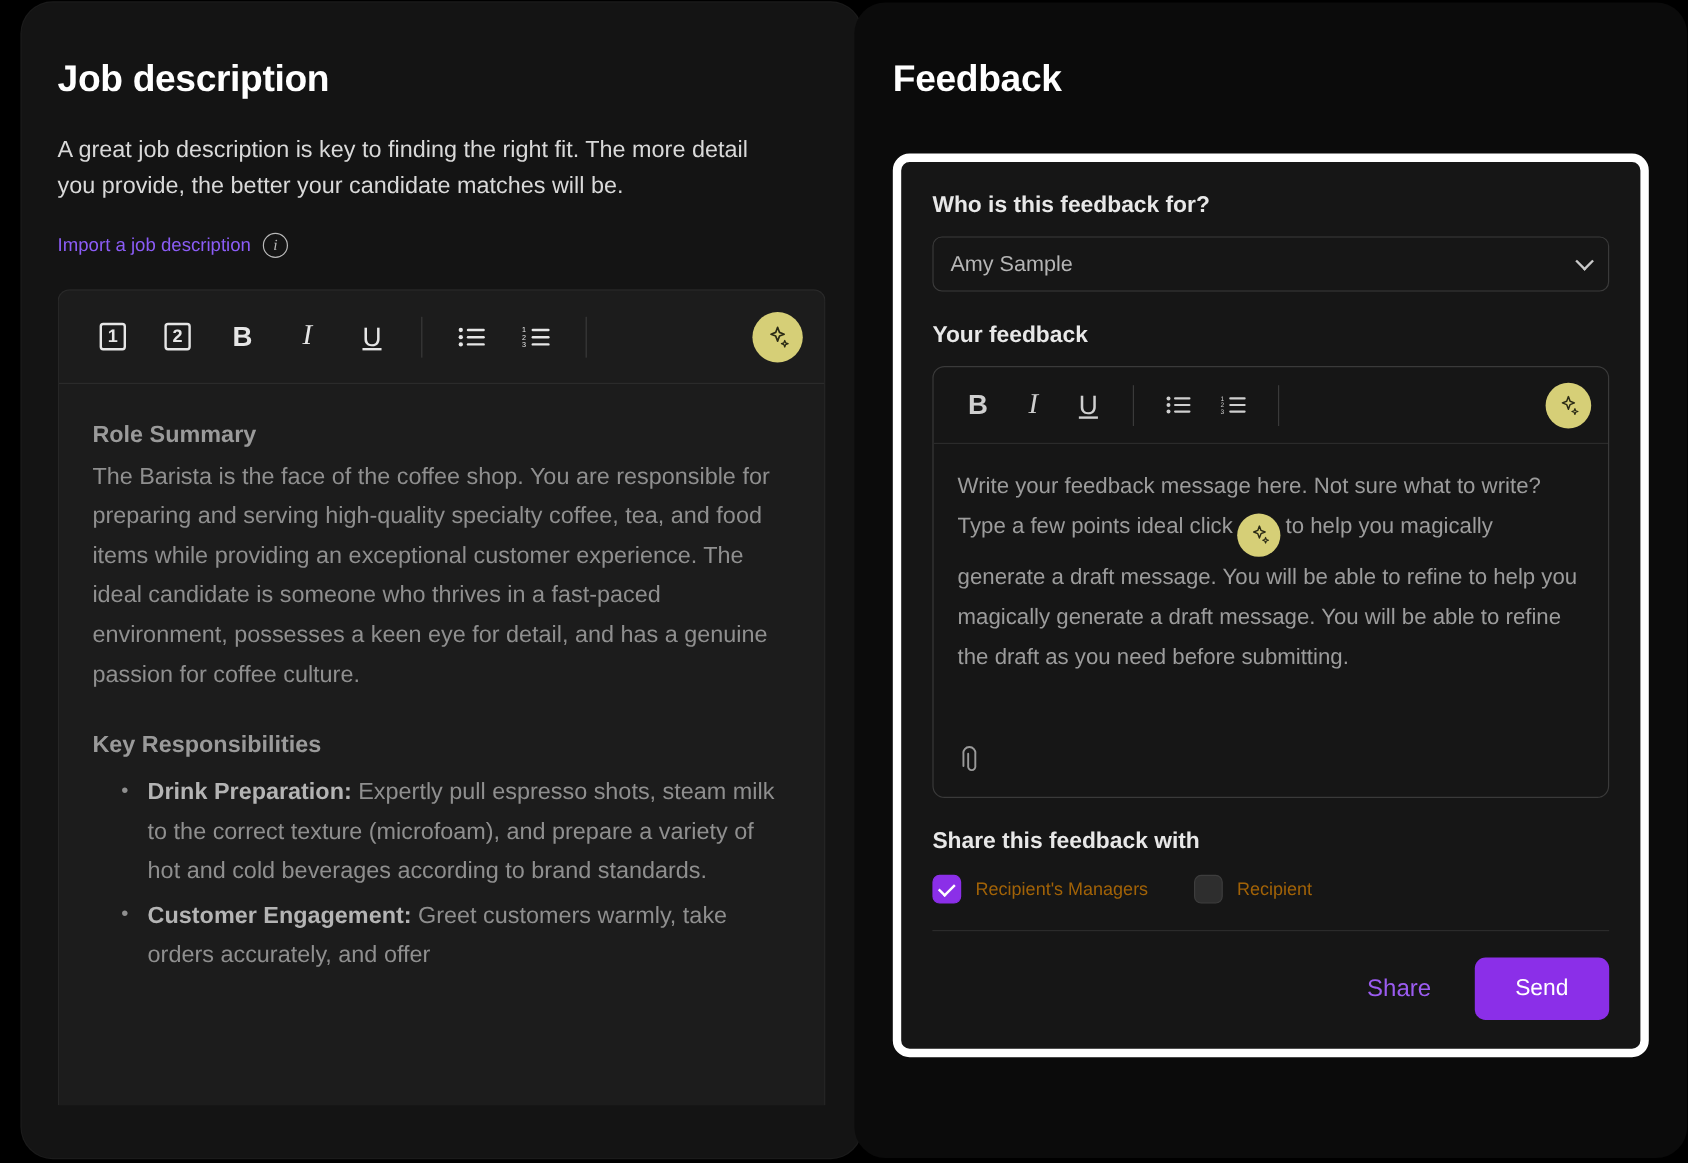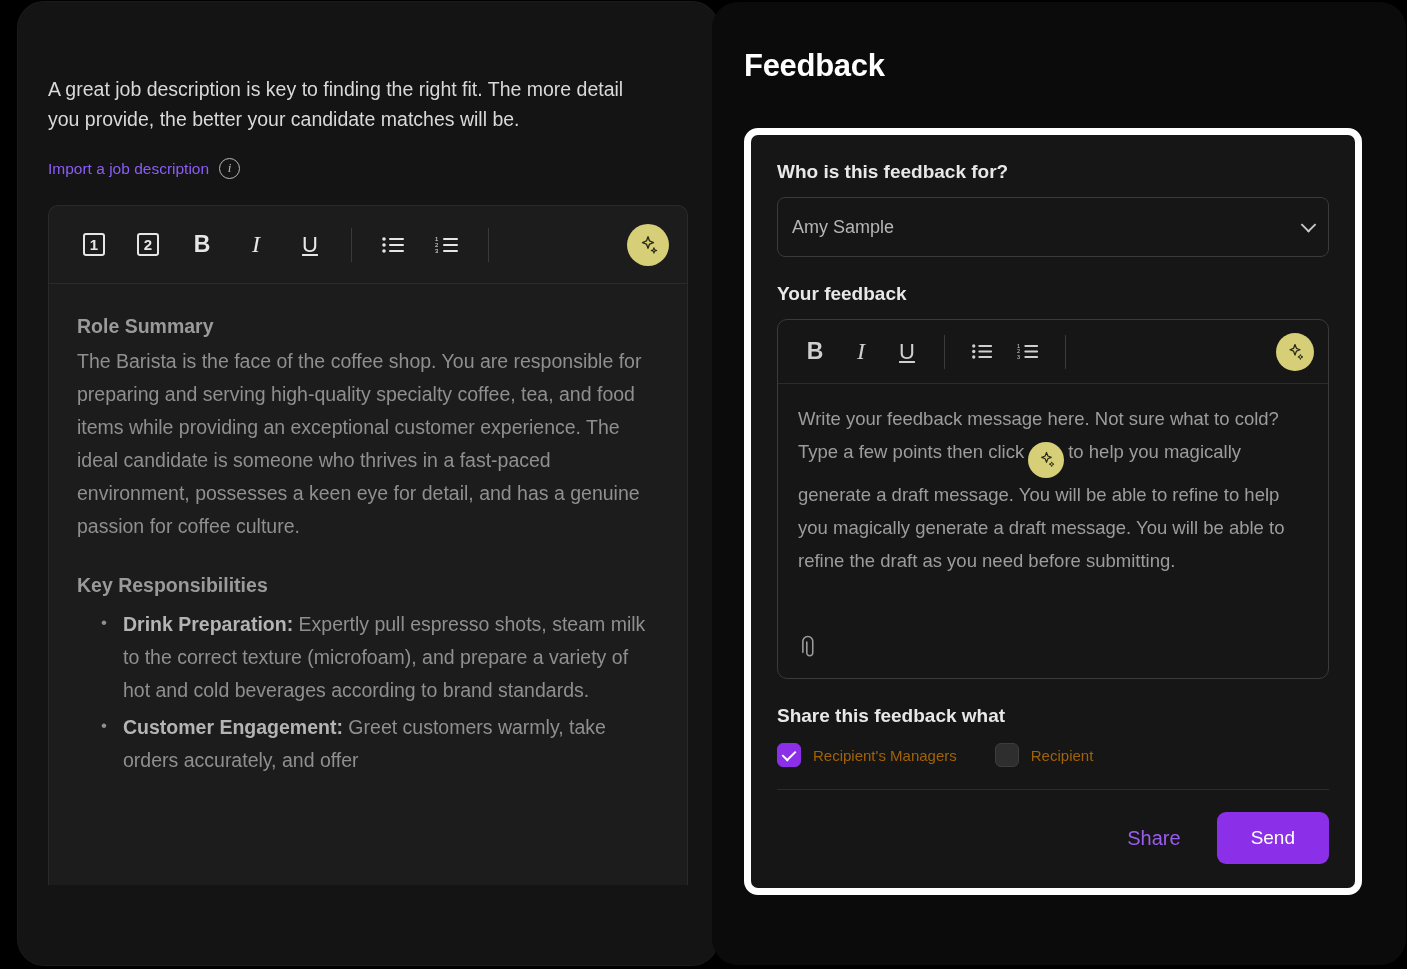--- a/index.html
+++ b/index.html
@@ -156,38 +156,38 @@
   .right-panel {
     position: absolute;
     left: 712px;
     top: 2px;
     width: 694px;
     height: 963px;
     background: #0b0b0b;
     border-radius: 26px;
     overflow: hidden;
   }
-  .right-inner { padding: 46px 44px 0 32px; }
+  .right-inner { padding: 46px 32px 0 32px; }
 
   .fb-card {
     margin-top: 44px;
     background: #161616;
     border: 7px solid #ffffff;
     border-radius: 14px;
     padding: 26px 26px 24px 26px;
   }
   .field-label {
     font-size: 19px;
     font-weight: bold;
     color: #e8e8e8;
     margin-bottom: 14px;
   }
   .select-box {
     position: relative;
-    height: 60px;
+    height: 46px;
     border: 1px solid #3a3a3a;
     border-radius: 8px;
     background: #161616;
     display: flex;
     align-items: center;
     padding: 0 14px;
     color: #b5b5b5;
     font-size: 18px;
     cursor: pointer;
   }
@@ -311,20 +311,21 @@
     font-family: inherit;
   }
 </style>
 </head>
 <body>
 
 <div class="stage">
 
   <section class="left-panel">
     <div class="left-inner">
+      <h1 class="panel-title">Job description</h1>
       <p class="jd-desc">A great job description is key to finding the right fit. The more detail you provide, the better your candidate matches will be.</p>
 
       <div class="import-row">
         <a class="import-link" href="#">Import a job description</a>
         <span class="info-icon">i</span>
       </div>
 
       <div class="editor-card">
         <div class="toolbar">
           <div class="tb-btn heading">
@@ -425,38 +426,38 @@
             <div class="tb-sep"></div>
             <div class="ai-btn small">
               <svg width="20" height="20" viewBox="0 0 24 24" fill="none" aria-hidden="true">
                 <path d="M12 3l1.7 4.6L18 9.3l-4.3 1.7L12 15.6l-1.7-4.6L6 9.3l4.3-1.7z" stroke="#2b2b15" stroke-width="1.5" stroke-linejoin="round"></path>
                 <path d="M18.5 15l.8 2.1 2.2.8-2.2.8-.8 2.2-.8-2.2-2.2-.8 2.2-.8z" stroke="#2b2b15" stroke-width="1.2" stroke-linejoin="round"></path>
               </svg>
             </div>
           </div>
 
           <div class="fb-body">
-            <span>Write your feedback message here. Not sure what to cold? Type a few points then click</span><span class="inline-ai">
+            <span>Write your feedback message here. Not sure what to write? Type a few points ideal click</span><span class="inline-ai">
                 <svg width="19" height="19" viewBox="0 0 24 24" fill="none" aria-hidden="true">
                   <path d="M12 3l1.7 4.6L18 9.3l-4.3 1.7L12 15.6l-1.7-4.6L6 9.3l4.3-1.7z" stroke="#2b2b15" stroke-width="1.5" stroke-linejoin="round"></path>
                   <path d="M18.5 15l.8 2.1 2.2.8-2.2.8-.8 2.2-.8-2.2-2.2-.8 2.2-.8z" stroke="#2b2b15" stroke-width="1.2" stroke-linejoin="round"></path>
                 </svg>
               </span><span>to help you magically generate a draft message. You will be able to refine to help you magically generate a draft message. You will be able to refine the draft as you need before submitting.</span>
           </div>
 
           <div class="fb-foot">
             <span class="clip">
               <svg width="24" height="24" viewBox="0 0 24 24" fill="none" aria-hidden="true">
                 <path d="M16 6.5l-7.2 7.2a3 3 0 104.2 4.2l7.2-7.2a5 5 0 10-7-7L6 10.9" stroke="#9a9a9a" stroke-width="1.6" stroke-linecap="round"></path>
               </svg>
             </span>
           </div>
         </div>
 
-        <div class="share-label">Share this feedback what</div>
+        <div class="share-label">Share this feedback with</div>
         <div class="checks">
           <div class="check-item">
             <span class="cb on"></span>
             <span class="check-label">Recipient's Managers</span>
           </div>
           <div class="check-item">
             <span class="cb"></span>
             <span class="check-label">Recipient</span>
           </div>
         </div>

